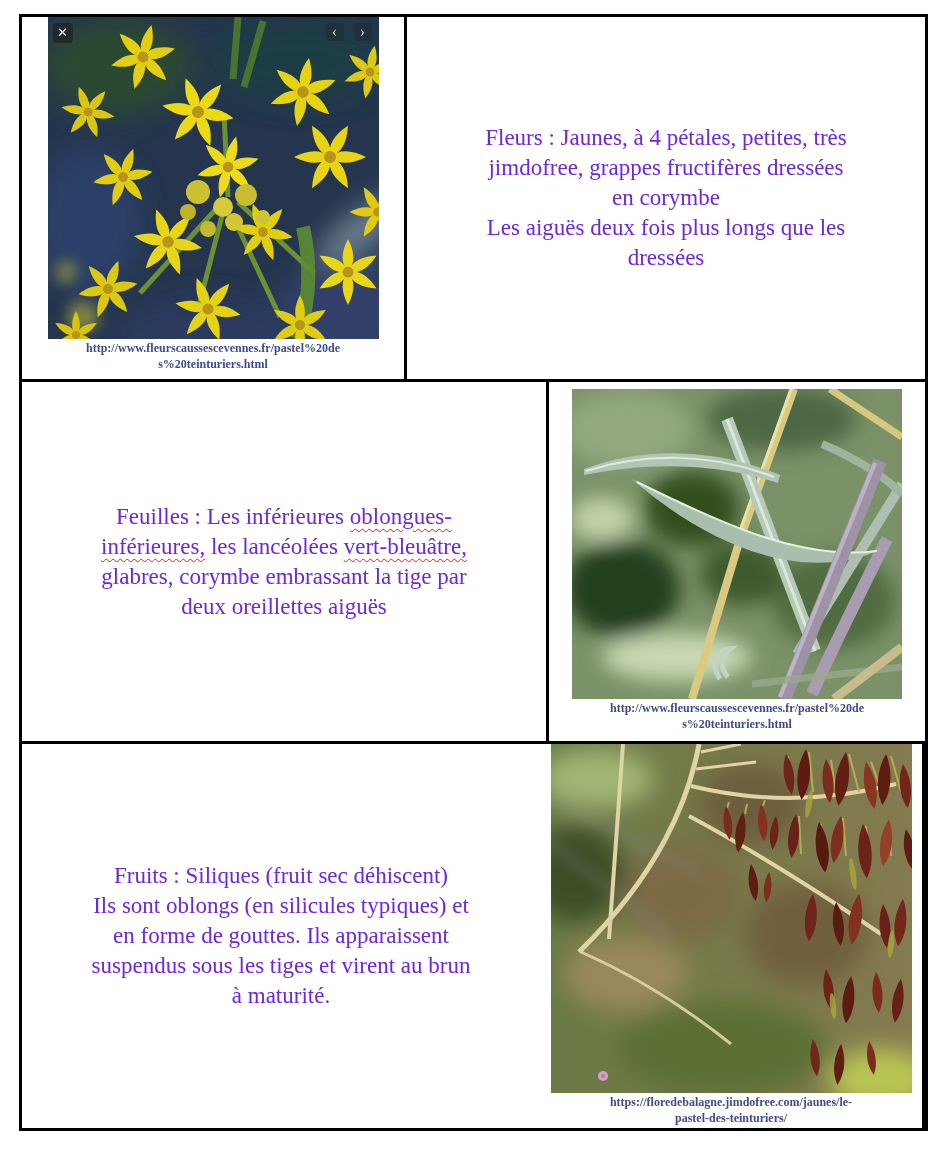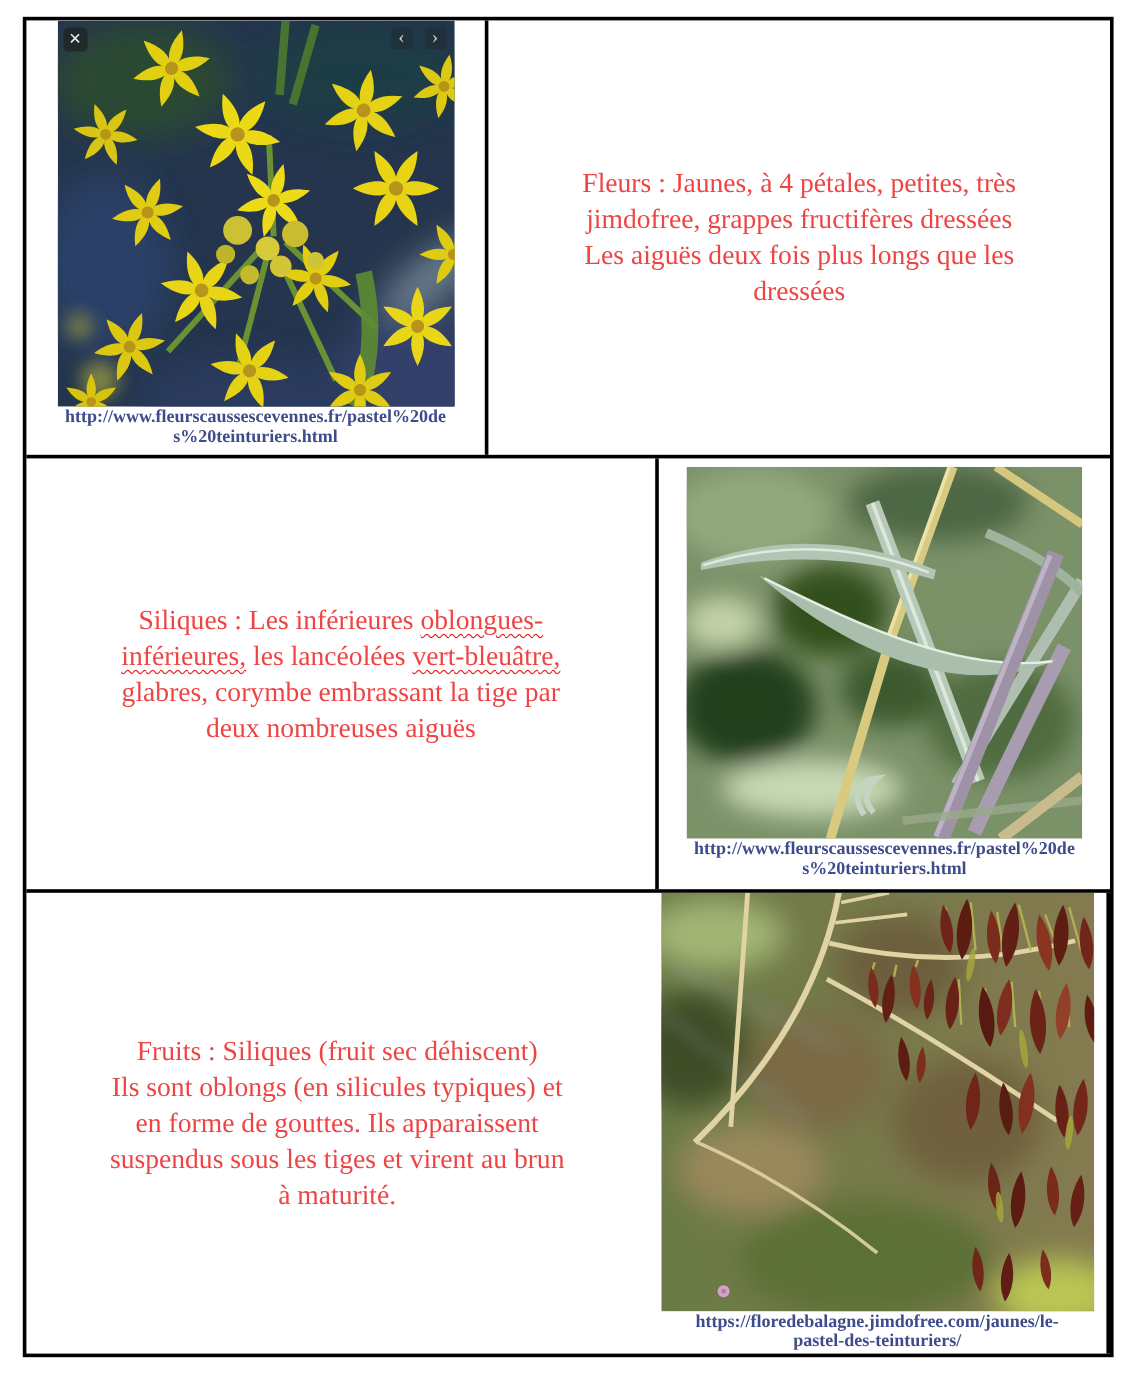--- a/index.html
+++ b/index.html
@@ -9,28 +9,28 @@
   .row1{height:365px;border-bottom:3px solid #000;}
   .row2{height:362px;border-bottom:3px solid #000;}
   .row3{height:384px;}
   .cell{box-sizing:border-box;overflow:hidden;}
   .divR{border-right:3px solid #000;}
   .w385{width:385px;}
   .w527{width:527px;}
   .grow{flex:1;}
   .img-cell{display:flex;flex-direction:column;align-items:center;}
   .text-cell{display:flex;flex-direction:column;align-items:center;justify-content:center;}
-  .para{text-align:center;color:#ef4444;font-size:23px;line-height:30px;}
+  .para{text-align:center;color:#6d28d9;font-size:23px;line-height:30px;}
   .tline{white-space:pre;}
   .mis{text-decoration:underline wavy #e5201c;text-decoration-thickness:1px;text-underline-offset:4px;font-family:Liberation Serif, serif;}
   .imgwrap{position:relative;overflow:hidden;flex:none;}
   .iw1{width:331px;height:322px;}
   .iw2{width:330px;height:310px;margin-top:7px;}
   .iw3{width:361px;height:349px;}
-  .caption{margin-top:1px;text-align:center;font-weight:bold;font-size:15px;line-height:16px;color:#3e4c8c;}
+  .caption{margin-top:1px;text-align:center;font-weight:bold;font-size:12px;line-height:16px;color:#3e4c8c;}
   .viewer-btn{position:absolute;display:flex;align-items:center;justify-content:center;color:#e8e8e8;cursor:pointer;}
   .v-close{left:5px;top:6px;width:20px;height:20px;border-radius:4px;background:rgba(25,25,25,.55);font-size:13px;}
   .v-prev{left:278px;top:6px;width:18px;height:18px;border-radius:3px;background:rgba(30,30,30,.30);color:#cfcfcf;font-size:16px;}
   .v-next{left:306px;top:6px;width:18px;height:18px;border-radius:3px;background:rgba(30,30,30,.30);color:#cfcfcf;font-size:16px;}
   svg{display:block;}
 </style>
 </head>
 <body>
 
 <div class="sheet">
@@ -121,33 +121,34 @@
       </div>
       <div class="caption">
         <div>http://www.fleurscaussescevennes.fr/pastel%20de</div>
         <div>s%20teinturiers.html</div>
       </div>
     </div>
     <div class="cell grow text-cell">
       <div class="para">
         <div class="tline">Fleurs : Jaunes, à 4 pétales, petites, très</div>
         <div class="tline">jimdofree, grappes fructifères dressées</div>
+        <div class="tline">en corymbe</div>
         <div class="tline">Les aiguës deux fois plus longs que les</div>
         <div class="tline">dressées</div>
       </div>
     </div>
   </div>
 
   <div class="row row2">
     <div class="cell w527 divR text-cell">
       <div class="para">
-        <div class="tline"><span>Siliques : Les inférieures </span><span class="mis">oblongues-</span></div>
+        <div class="tline"><span>Feuilles : Les inférieures </span><span class="mis">oblongues-</span></div>
         <div class="tline"><span class="mis">inférieures,</span><span> les lancéolées </span><span class="mis">vert-bleuâtre,</span></div>
         <div class="tline">glabres, corymbe embrassant la tige par</div>
-        <div class="tline">deux nombreuses aiguës</div>
+        <div class="tline">deux oreillettes aiguës</div>
       </div>
     </div>
     <div class="cell grow img-cell">
       <div class="imgwrap iw2">
         <svg width="330" height="310" viewBox="0 0 330 310">
           <rect width="330" height="310" fill="#7b9168"></rect>
           <g filter="url(#b10)">
             <ellipse cx="55" cy="40" rx="65" ry="38" fill="#93a87e"></ellipse>
             <ellipse cx="210" cy="30" rx="75" ry="32" fill="#4e6844"></ellipse>
             <ellipse cx="120" cy="120" rx="48" ry="38" fill="#32501f"></ellipse>

